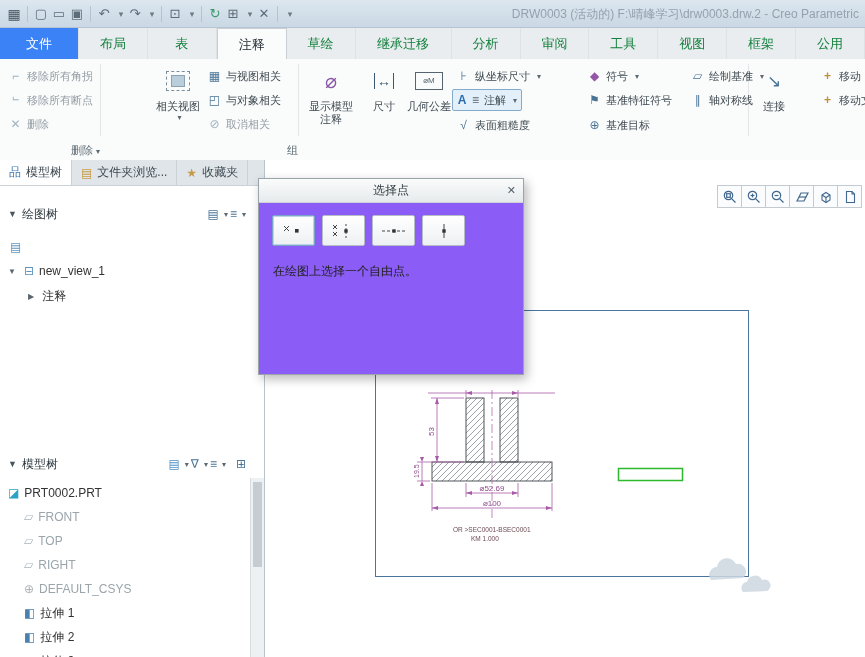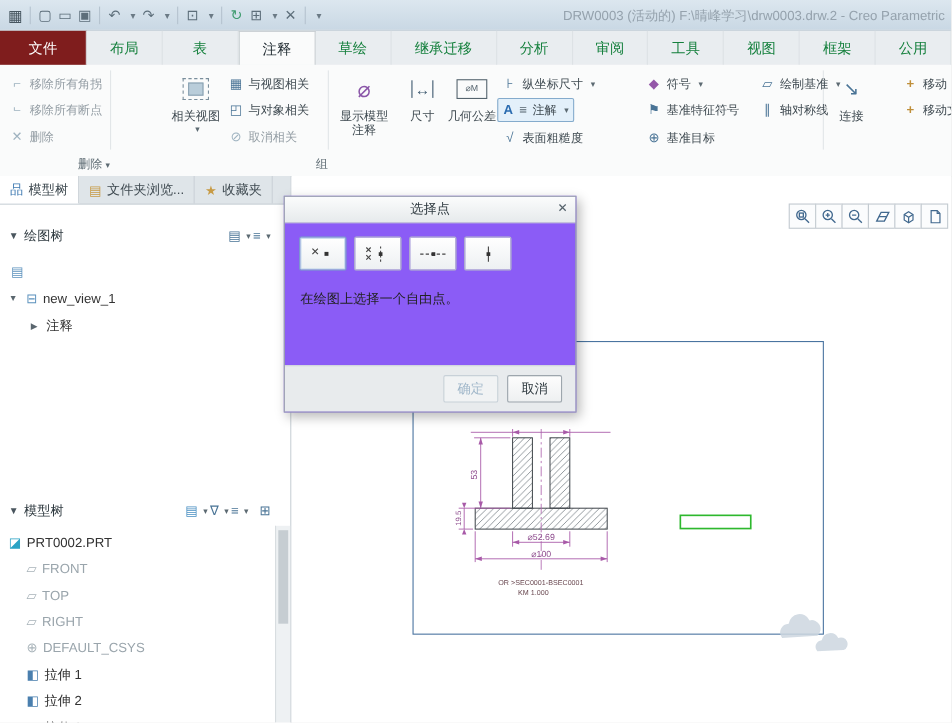--- a/index.html
+++ b/index.html
@@ -10,21 +10,21 @@
        border-bottom:1px solid #b5c4d0;display:flex;align-items:center;padding-left:5px;box-sizing:border-box}
   .qi{width:18px;height:20px;line-height:20px;text-align:center;color:#5d6e7a;font-size:13px;flex:none}
   .qi.dark{color:#46555f;font-size:14px}
   .qi.green{color:#3f9b6e}
   .qi.chev{width:10px;font-size:9px;color:#6b7a85}
   .qsep{width:1px;height:16px;background:#b5c3cf;margin:0 4px;flex:none}
   .wtitle{position:absolute;right:6px;top:0;height:28px;line-height:28px;color:#95a2ad;font-size:12px;white-space:nowrap}
   
   .tabbar{position:absolute;left:0;top:28px;width:865px;height:31px;background:#e9edf0;display:flex}
   .tab{flex:1;text-align:center;line-height:31px;font-size:13px;color:#15803d;border-right:1px solid #dde2e5;white-space:nowrap}
-  .tab.file{flex:0 0 78px;background:#7f1d1d;color:#fff}
+  .tab.file{flex:0 0 78px;background:#3b82f6;color:#fff}
   .tab.wide{flex:1.4}
   .tab.active{background:#fafbfb;border:1px solid #c8ced2;border-bottom:none;color:#1f2a30}
   
   .ribbon{position:absolute;left:0;top:59px;width:865px;height:101px;background:#fafbfb;border-bottom:1px solid #c3cbd0;overflow:hidden}
   .gsep{position:absolute;top:5px;height:72px;width:1px;background:#e2e6e8}
   .glabel{position:absolute;top:84px;height:14px;line-height:14px;text-align:right;font-size:11px;color:#5c6a72}
   .chev{font-size:8px;color:#5c6a72;margin-left:3px}
   .rbtn{position:absolute;height:22px;display:flex;align-items:center;gap:4px;font-size:11px;color:#3f4a51;padding:0 4px;white-space:nowrap}
   .rbtn.dis{color:#939da4}
   .ric{width:15px;text-align:center;font-size:12px;color:#4a7496;flex:none}
@@ -474,19 +474,15 @@
         </svg>
       </div>
       <div class="dtool">
         <svg width="30" height="18" viewBox="0 0 30 18" stroke="#444" stroke-width="1">
           <line x1="15" y1="2" x2="15" y2="16"></line>
           <rect x="13.3" y="7.3" width="3.4" height="3.4" fill="#333" stroke="none"></rect>
         </svg>
       </div>
     </div>
     <div class="dmsg">在绘图上选择一个自由点。</div>
-    <div class="dfoot">
-      <div class="dbtn ok">确定</div>
-      <div class="dbtn cancel">取消</div>
-    </div>
   </div>
 
 </div>
 
 </body></html>

